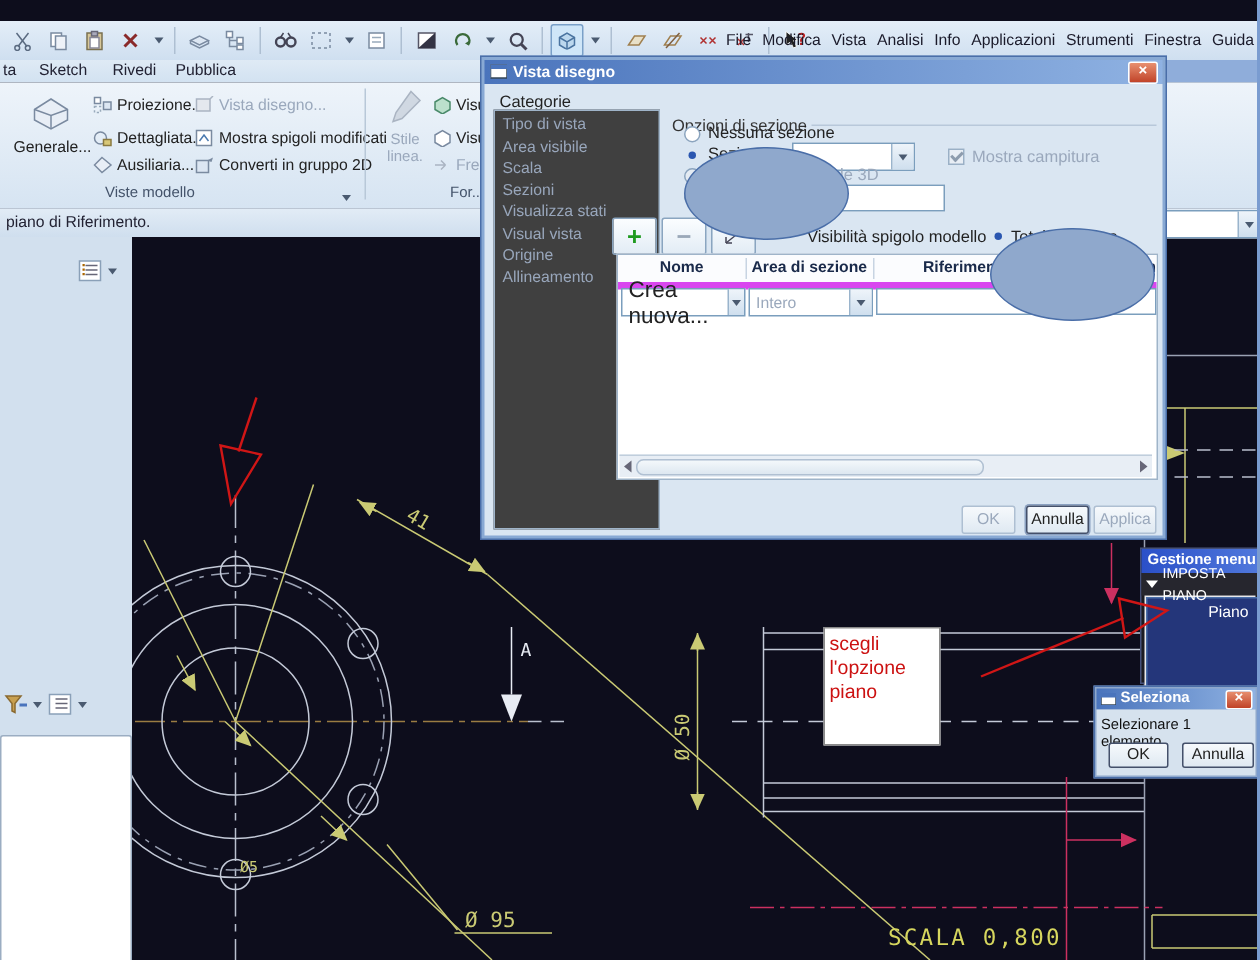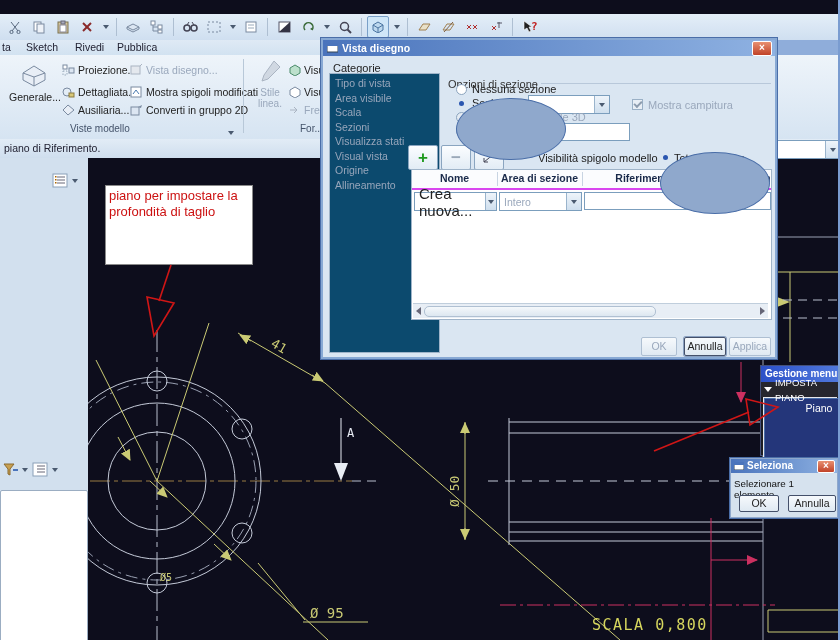--- a/index.html
+++ b/index.html
@@ -43,21 +43,21 @@
   .sidebar{left:0;top:158px;width:88px;height:482px;background:#d2e0ee;}
   .panel{background:#fff;border:1px solid #9badc2;border-radius:2px;}
   .sbico{display:flex;align-items:center;gap:2px;}
   
   .vd{left:320px;top:37px;width:458px;height:323px;background:#88a9d4;border:1px solid #4a6ea8;box-sizing:border-box;padding:0;z-index:5;}
   .vd-title{position:absolute;left:2px;top:2px;right:2px;height:16px;background:linear-gradient(90deg,#4a74bc,#8fb2e2);
             color:#fff;font-weight:bold;font-size:10.5px;line-height:16px;}
   .vd-body{position:absolute;left:2px;top:18px;right:2px;bottom:2px;background:#dae6f2;}
   .xbtn{position:absolute;top:1px;width:18px;height:13px;background:linear-gradient(#e89070,#c04228);border:1px solid #fff;
         border-radius:2px;color:#fff;font-size:10px;line-height:12px;text-align:center;font-weight:bold;}
-  .listbox{background:#0c4a6e;border:1px solid #9fb4c9;color:#98a6bb;font-size:10.5px;line-height:14.5px;padding:2px 0 0 5px;}
+  .listbox{background:#404040;border:1px solid #9fb4c9;color:#98a6bb;font-size:10.5px;line-height:14.5px;padding:2px 0 0 5px;}
   .radio{width:11px;height:11px;border-radius:50%;background:#fff;border:1px solid #8ba4be;box-sizing:border-box;}
   .radio.sel::after{content:"";display:block;width:5px;height:5px;border-radius:50%;background:#2a56b0;margin:2px;}
   .radio.disr{background:#e4ebf3;}
   .chk{width:11px;height:11px;background:#e8eef5;border:1px solid #9ab0c6;box-sizing:border-box;}
   .chk::after{content:"";display:block;width:6px;height:3px;border-left:2px solid #8d9cae;border-bottom:2px solid #8d9cae;transform:rotate(-45deg);margin:1px 0 0 1px;}
   .fld{background:#fff;border:1px solid #7b9ebd;}
   .sqbtn{border:1px solid #8aa5c0;border-radius:2px;background:linear-gradient(#fbfdff,#e2ecf5);display:flex;align-items:center;justify-content:center;font-weight:bold;}
   .btn{border:1px solid #aebfd2;border-radius:2px;background:linear-gradient(#f6f9fc,#dfe9f2);text-align:center;font-size:10.5px;}
   .btn.def{border:1px solid #44506a;box-shadow:0 0 0 1px #8aa0c0;}
   .tblhead{font-weight:bold;font-size:10.5px;color:#1a2a4a;text-align:center;}
@@ -302,20 +302,31 @@
           </svg>
         </div>
       <div class="tbsep"></div>
       <div class="tb">
           <svg width="15" height="14">
             <path d="M2 1 L2 10 L5 8 L7 12 L9 11 L7 7 L10 7 z" fill="#222" stroke="#fff" stroke-width="0.6"></path>
             <text x="9" y="10" font-size="11" font-weight="bold" fill="#c02020" font-family="Liberation Sans">?</text>
           </svg>
         </div>
     </div>
+    <div class="abs menubar">
+      <span>File</span>
+      <span>Modifica</span>
+      <span>Vista</span>
+      <span>Analisi</span>
+      <span>Info</span>
+      <span>Applicazioni</span>
+      <span>Strumenti</span>
+      <span>Finestra</span>
+      <span>Guida</span>
+    </div>
   </div>
 
   <div class="abs tabrow">
     <span style="left:2px">ta</span>
     <span style="left:26px">Sketch</span>
     <span style="left:75px">Rivedi</span>
     <span style="left:117px">Pubblica</span>
   </div>
   <div class="abs bluestrip"></div>
 
@@ -437,21 +448,21 @@
           <rect x="1" y="1" width="14" height="13" fill="#fff" stroke="#8aa0b8"></rect>
           <line x1="5" y1="4" x2="13" y2="4" stroke="#667"></line>
           <line x1="5" y1="7" x2="13" y2="7" stroke="#667"></line>
           <line x1="5" y1="10" x2="13" y2="10" stroke="#667"></line>
         </svg>
       <span class="t3"></span>
     </div>
     <div class="abs panel" style="left:0;top:332px;width:86px;height:150px"></div>
   </div>
 
-  <div class="abs note" style="left:105px;top:185px;width:140px;height:74px">piano per impostare la profondità di taglio</div>
+  <div class="abs note" style="left:549px;top:418px;width:70px;height:73px">scegli l'opzione piano</div>
 
   <div class="abs vd">
     <div class="vd-title">
       <svg width="11" height="10" style="margin:3px 4px 0 4px;float:left">
           <rect x="0" y="0" width="11" height="9" fill="#fff" stroke="#345"></rect>
           <rect x="0" y="0" width="11" height="3" fill="#4a74bc"></rect>
         </svg>
       <span>Vista disegno</span>
       <div class="xbtn" style="right:3px">×</div>
     </div>
@@ -495,21 +506,21 @@
             <path d="M3 11 l4 0 M3 11 l0 -4" stroke="#445" fill="none"></path>
           </svg>
       </div>
       <div class="abs" style="left:215px;top:96px;color:#222">Visibilità spigolo modello</div>
       <div class="abs radio sel" style="left:337px;top:96px"></div>
       <div class="abs" style="left:351px;top:96px">Totale</div>
       <div class="abs radio" style="left:385px;top:96px"></div>
       <div class="abs" style="left:399px;top:96px">Area</div>
 
       <div class="abs" style="left:88px;top:113px;width:359px;height:149px;border:1px solid #9fb4c9;background:#fff">
-        <div class="abs" style="left:0;top:0;width:100%;height:18px;background:#fbfcfe;border-bottom:2px solid #d946ef">
+        <div class="abs" style="left:0;top:0;width:100%;height:18px;background:#fbfcfe;border-bottom:5px solid #d946ef">
           <div class="abs tblhead" style="left:0;width:85px;top:2px">Nome</div>
           <div class="abs tblhead" style="left:85px;width:85px;top:2px">Area di sezione</div>
           <div class="abs tblhead" style="left:170px;width:125px;top:2px">Riferimento</div>
           <div class="abs tblhead" style="left:340px;width:30px;top:2px;text-align:left">Lim</div>
           <div class="abs" style="left:85px;top:2px;width:1px;height:14px;background:#c8d4e2"></div>
           <div class="abs" style="left:170px;top:2px;width:1px;height:14px;background:#c8d4e2"></div>
           <div class="abs" style="left:295px;top:2px;width:1px;height:14px;background:#c8d4e2"></div>
         </div>
         <div class="abs combo" style="left:2px;top:22px;width:81px;height:17px;font-size:15px">
           <span style="padding-left:4px">Crea nuova...</span>

